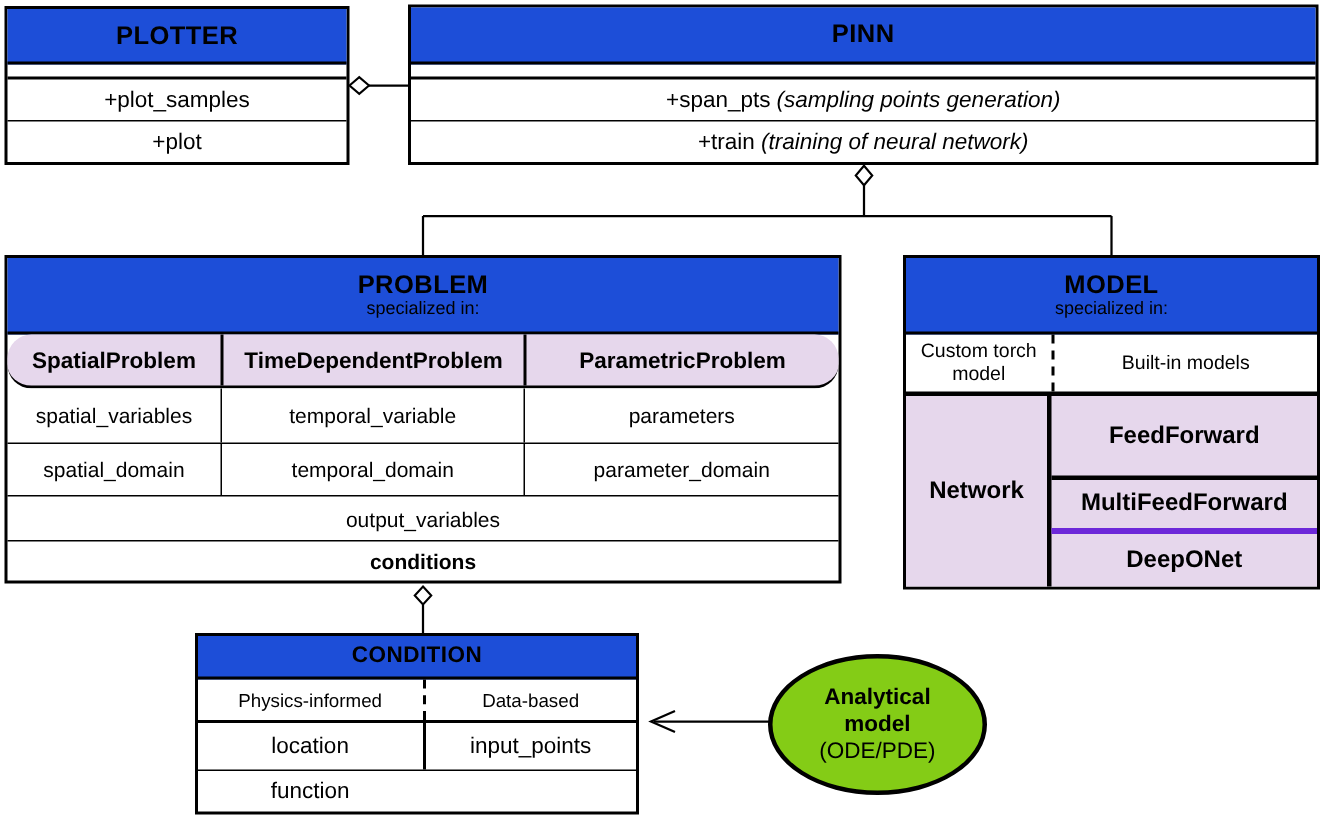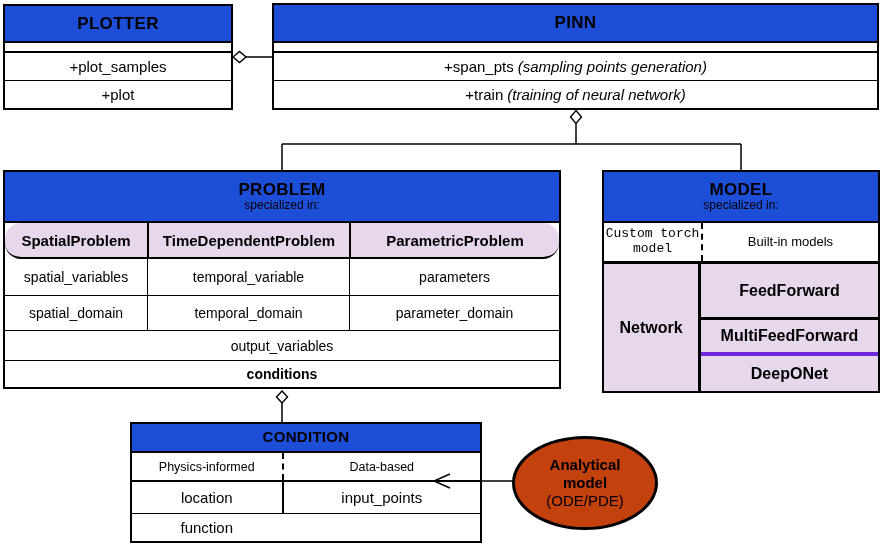--- a/index.html
+++ b/index.html
@@ -60,37 +60,37 @@
   .m-top .cell { font-size:13px; line-height:1.15; }
   .m-top .cell + .cell { border-left:2px dashed #000; }
   .m-purple { flex:1; display:flex; background:#e6d7ec; }
   .m-left { width:97px; display:flex; align-items:center; justify-content:center;
             font-weight:bold; font-size:16px; border-right:3px solid #000; }
   .m-right { flex:1; display:flex; flex-direction:column; }
   .m-right .cell { font-weight:bold; font-size:16px; }
   .m-r1 { height:56px; border-bottom:3px solid #000; }
   .m-r2 { height:36px; border-bottom:4px solid #6d28d9; }
   .m-r3 { flex:1; }
-  .mc1 { width:97px;font-family:Liberation Mono, monospace; } .mc2 { flex:1; }
-
-  
-  #condition { left:130px; top:422px; width:352px; height:121px; }
+  .mc1 { width:97px; } .mc2 { flex:1; }
+
+  
+  #condition { left:130px; top:422px; width:296px; height:121px; }
   #condition .hdr { height:29px; }
   #condition .title { font-size:15px; }
   .co-sub { height:29px; border-bottom:2.5px solid #000; }
   .co-sub .cell { font-size:12.5px; }
   .co-sub .cell + .cell { border-left:2px dashed #000; }
   .co-attr { height:31px; font-size:15px; }
   .co-attr .cell + .cell { border-left:2px solid #000; }
   .co-attr + .co-attr { border-top:1.5px solid #000; height:28px; }
   .cohalf { width:149.5px; } .cohalf2 { flex:1; }
 
   
   #analytical { position:absolute; left:512px; top:436px; width:146px; height:94px;
-    background:#c2410c; border:3px solid #000; border-radius:50%;
+    background:#84cc16; border:3px solid #000; border-radius:50%;
     display:flex; flex-direction:column; align-items:center; justify-content:center;
     line-height:1.18; }
   #analytical .b { font-weight:bold; font-size:15px; }
   #analytical .n { font-size:15px; }
 
   svg.links { position:absolute; left:0; top:0; pointer-events:none; }
 </style>
 </head>
 <body>
 

